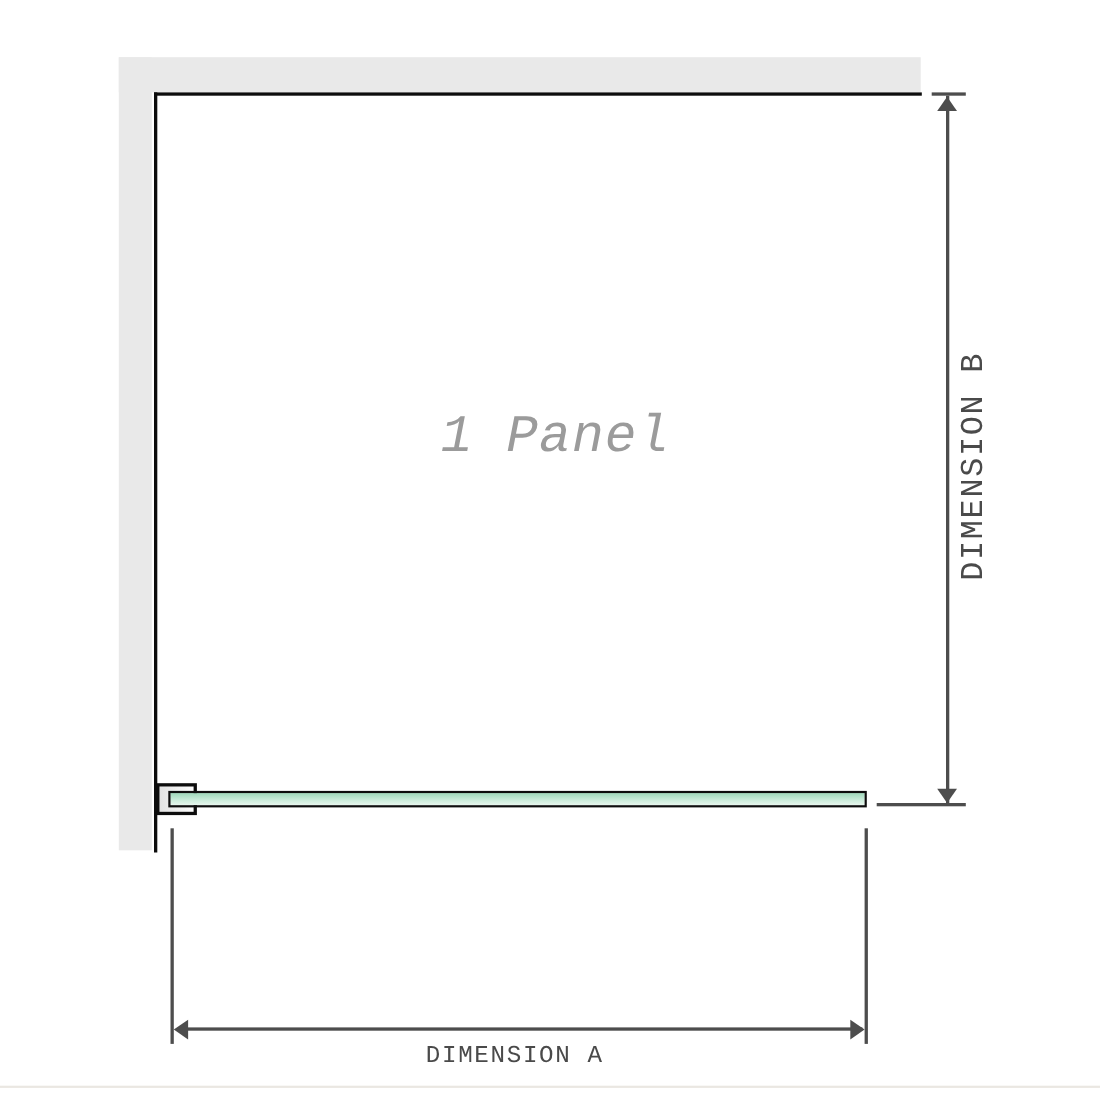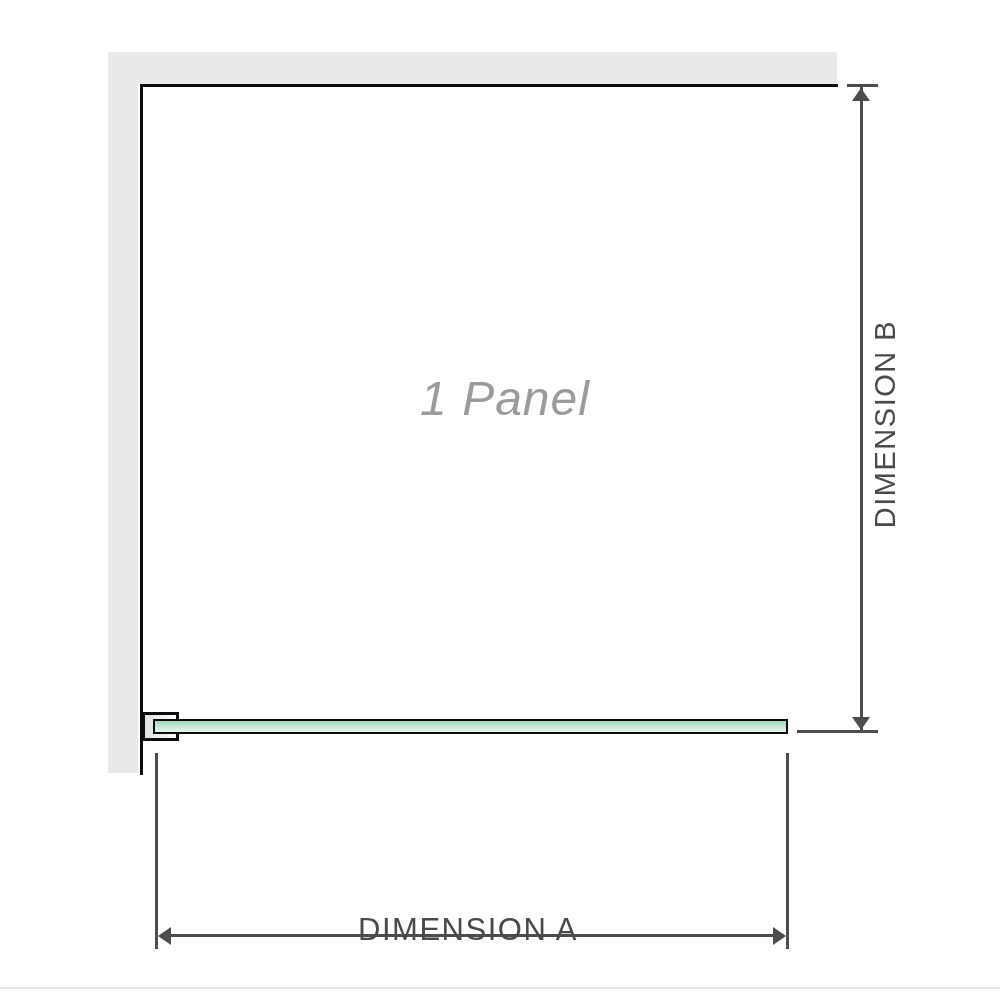--- a/index.html
+++ b/index.html
@@ -5,21 +5,21 @@
   html, body {
     margin: 0;
     padding: 0;
     background: #ffffff;
   }
   .stage {
     position: relative;
     width: 1000px;
     height: 1000px;
     background: var(--background, #ffffff);
-    font-family: Liberation Sans, sans-serif;
+    font-family: Liberation Mono, monospace;
     overflow: hidden;
   }
   .abs { position: absolute; }
 
   
   .wall-top {
     left: 108px; top: 52px; width: 729px; height: 32px;
     background: var(--wall-fill, #e9e9e9);
   }
   .wall-left {
@@ -75,23 +75,23 @@
     letter-spacing: 1.5px;
     color: var(--dimension-text, #4a4a4a);
     white-space: nowrap;
   }
 
   
   .ext-left  { left: 155px; top: 753px; width: 3px; height: 196px; background: var(--dimension-line, #4d4d4d); }
   .ext-right { left: 786px; top: 753px; width: 3px; height: 196px; background: var(--dimension-line, #4d4d4d); }
   .dima-line { left: 162px; top: 934px; width: 622px; height: 3px; background: var(--dimension-line, #4d4d4d); }
   .dima-label {
-    left: 468px; top: 930px;
+    left: 468px; top: 960px;
     transform: translate(-50%, -50%);
-    font-size: 31px;
+    font-size: 22px;
     letter-spacing: 1.5px;
     color: var(--dimension-text, #4a4a4a);
     white-space: nowrap;
   }
 
   
   .arr { width: 0; height: 0; }
   .arr-up {
     left: 852px; top: 88px;
     border-left: 9px solid transparent;

